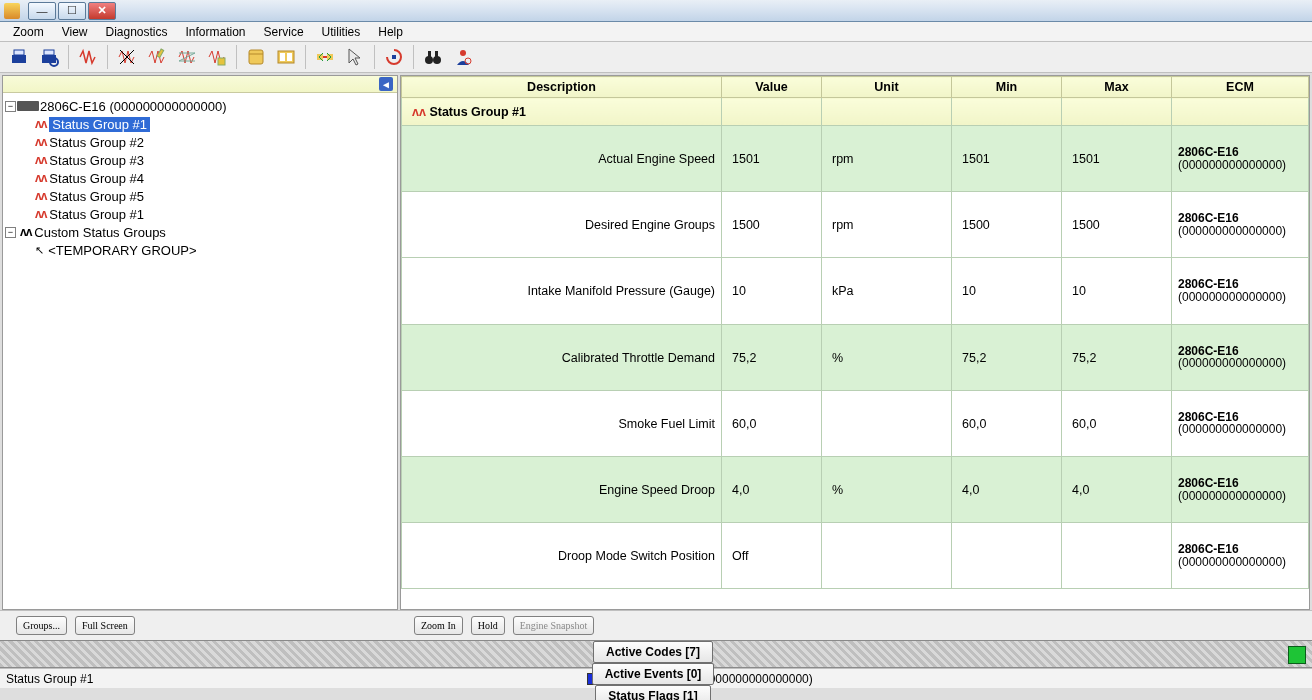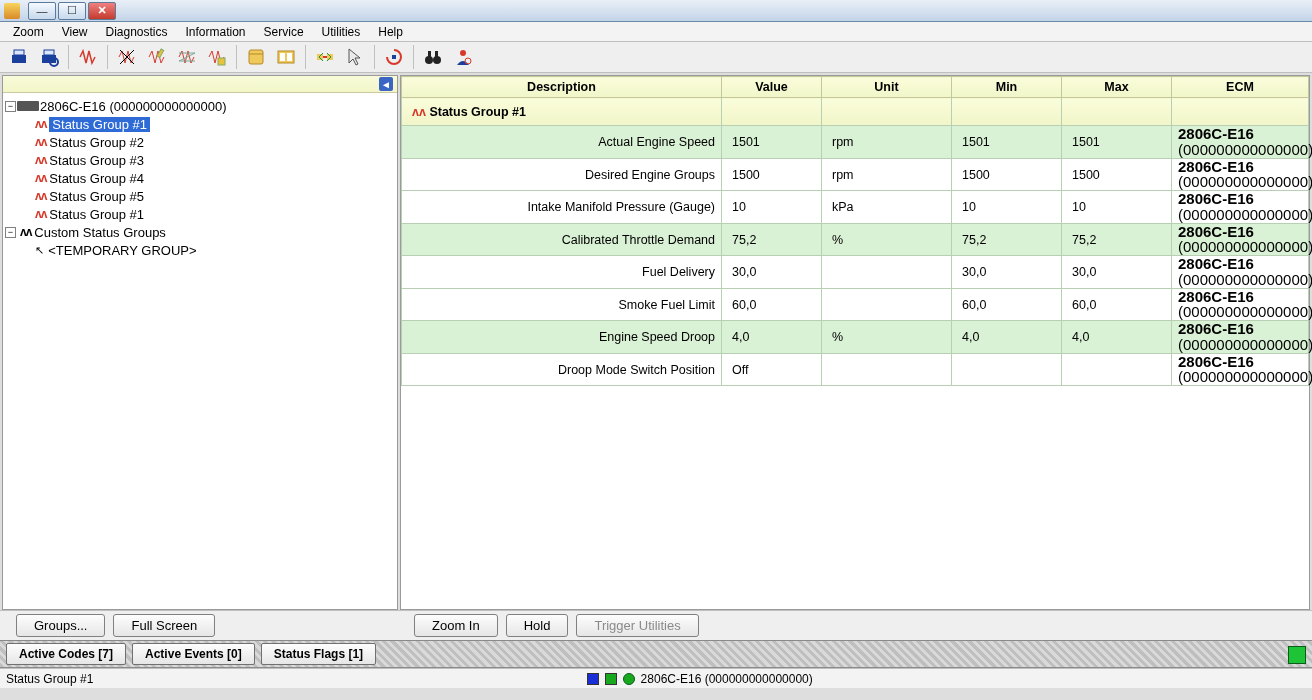--- a/index.html
+++ b/index.html
@@ -69,45 +69,46 @@
     padding:3px 6px; font-weight:bold; color:#000; height:18px;
   }
   .grouprow td {
     background:linear-gradient(#fafdda,#f1f5c8); border:1px solid #c4c79a;
     padding:3px 6px; font-weight:bold; height:18px;
   }
   .right td { border:1px solid #b8cfb3; padding:4px 6px 3px 10px; vertical-align:middle; height:28px;}
   tr.even td { background:#d9f1d4; }
   tr.odd td { background:#ffffff; }
   td.desc { font-weight:normal; padding-left:12px;text-align:right;}
-  td.ecmcell { line-height:1.05; font-size:15px; padding:0 6px;}
+  td.ecmcell { line-height:1.05; font-size:12px; padding:20px 6px;}
   .ecm1 { font-weight:bold; display:block;}
   .ecm2 { font-weight:normal; display:block;}
   .tblank { flex:1; background:#fff;}
   
   .btnbar {
     height:30px; background:#efefef; border-top:1px solid #bfbfbf;
     display:flex; align-items:center; padding:0 6px;
   }
   .btnbar button, .tabbar button {
-    padding:3px 17px; margin-right:8px; border:1px solid #808080;
+    padding:3px 6px; margin-right:8px; border:1px solid #808080;
     background:linear-gradient(#fdfdfd,#e6e6e6); border-radius:3px; cursor:pointer;
-    font-family:Liberation Sans, sans-serif; font-size:13px;
+    font-family:Liberation Serif, serif; font-size:10px;
   }
   .btnbar button:disabled { color:#8a8a8a; }
   .doubleBtnRow { display:flex;}
   .doubleBtnRow .left-btns { width:398px; display:flex; align-items:center; padding-left:10px;}
   .doubleBtnRow .right-btns { flex:1; display:flex; align-items:flex-start; padding-left:10px;}
   
   .tabbar {
     height:28px; display:flex; align-items:center; padding:0 6px;
     background:
       repeating-linear-gradient(45deg,#bfbfbf 0 3px,#d9d9d9 3px 6px);
     border-top:1px solid #8a8a8a; border-bottom:1px solid #8a8a8a;
     position:relative;
+    flex-direction:column;
   }
   .tabbar .tab {
     padding:3px 12px; margin-right:6px; border:1px solid #707070;
     background:linear-gradient(#fdfdfd,#e6e6e6); border-radius:2px; font-weight:bold;
     cursor:pointer;
   }
   .tabbar .endlight {
     position:absolute; right:6px; top:5px; width:18px; height:18px;
     background:#1ec436; border:1px solid #0a5d1a;
   }
@@ -373,31 +374,20 @@
             <td>75,2</td>
             <td>%</td>
             <td>75,2</td>
             <td>75,2</td>
             <td class="ecmcell">
               <span class="ecm1">2806C-E16</span>
               <span class="ecm2">(000000000000000)</span>
             </td>
           </tr>
           <tr class="odd">
-            <td class="desc">Fuel Delivery</td>
-            <td>30,0</td>
-            <td></td>
-            <td>30,0</td>
-            <td>30,0</td>
-            <td class="ecmcell">
-              <span class="ecm1">2806C-E16</span>
-              <span class="ecm2">(000000000000000)</span>
-            </td>
-          </tr>
-          <tr class="odd">
             <td class="desc">Smoke Fuel Limit</td>
             <td>60,0</td>
             <td></td>
             <td>60,0</td>
             <td>60,0</td>
             <td class="ecmcell">
               <span class="ecm1">2806C-E16</span>
               <span class="ecm2">(000000000000000)</span>
             </td>
           </tr>
@@ -430,21 +420,21 @@
 </div>
 
 <div class="btnbar doubleBtnRow">
   <div class="left-btns">
     <button>Groups...</button>
     <button>Full Screen</button>
   </div>
   <div class="right-btns">
     <button>Zoom In</button>
     <button>Hold</button>
-    <button disabled="">Trigger Utilities</button>
+    <button disabled="">Engine Snapshot</button>
   </div>
 </div>
 
 <div class="tabbar">
   <div class="tab">Active Codes [7]</div>
   <div class="tab">Active Events [0]</div>
   <div class="tab">Status Flags [1]</div>
   <div class="endlight"></div>
 </div>
 

